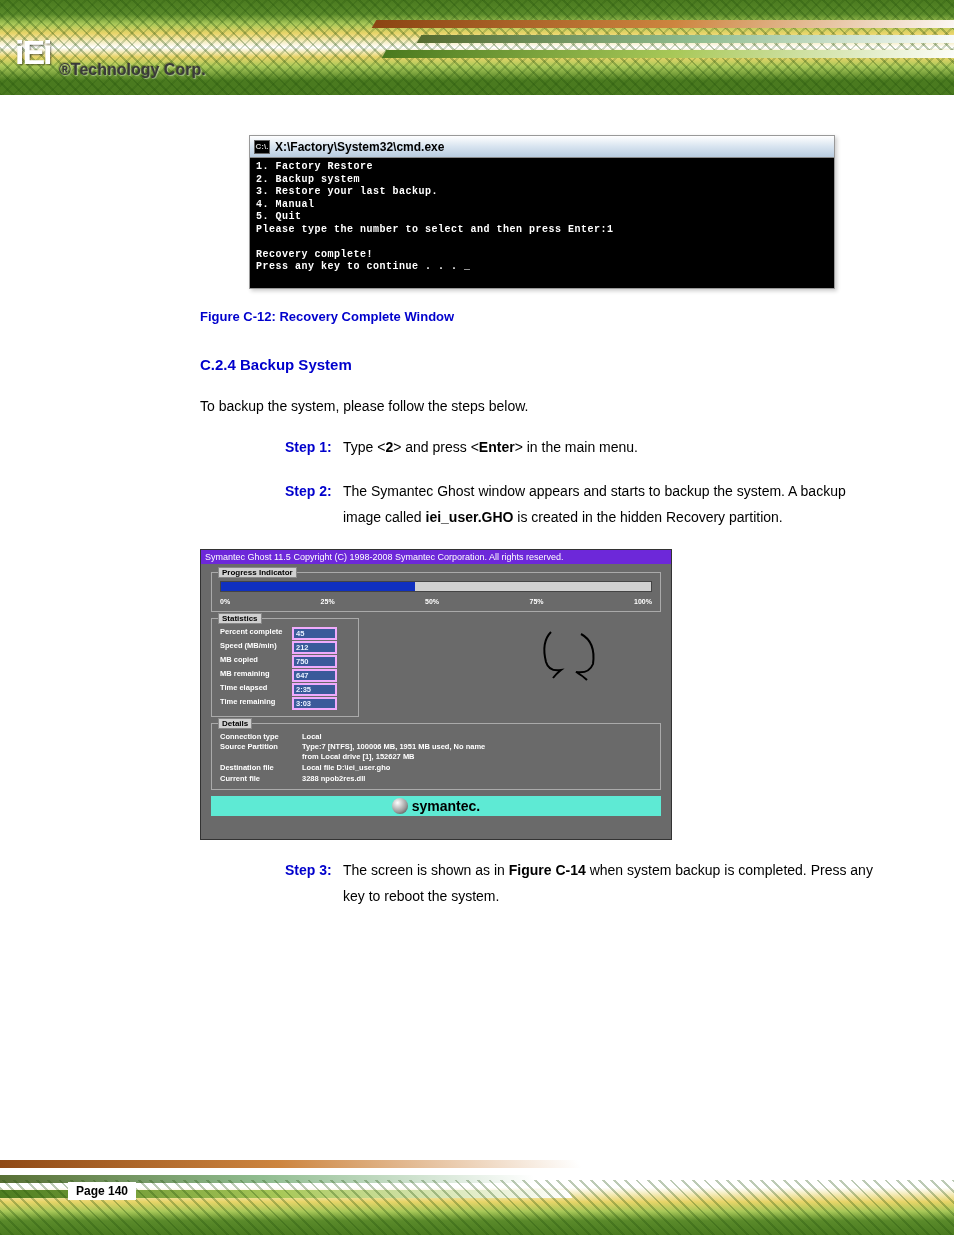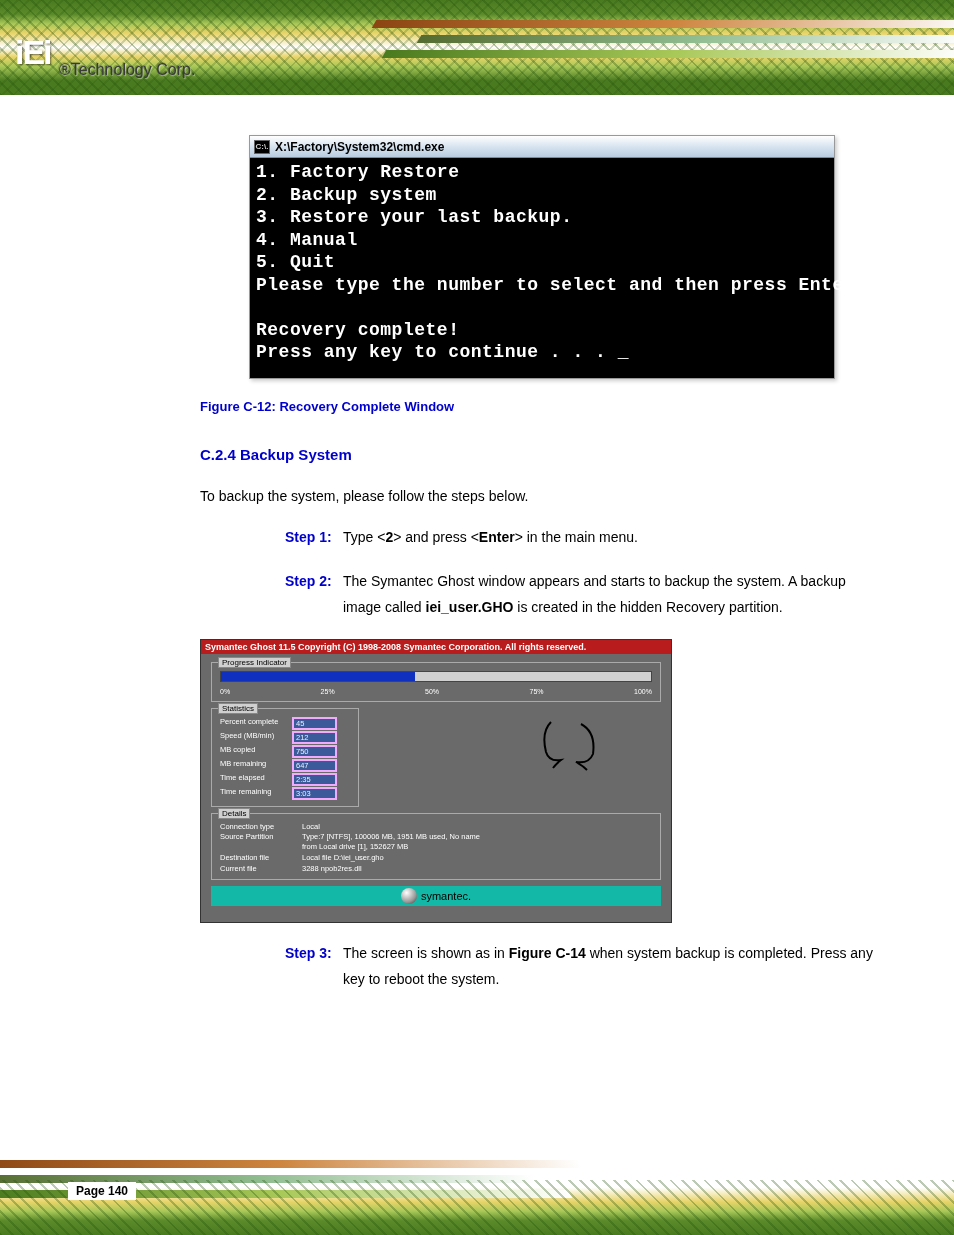--- a/index.html
+++ b/index.html
@@ -38,21 +38,21 @@
       font-size: 34px;
       font-weight: 900;
       color: #fff;
       letter-spacing: -2px;
       text-shadow: 1px 1px 2px rgba(0,0,0,0.5);
       vertical-align: middle;
     }
     .logo-tag {
       display: inline-block;
       font-size: 16px;
-      font-weight: 400;
+      font-weight: 700;
       color: #3a3a3a;
       text-shadow: 1px 1px 1px rgba(255,255,255,0.4), -1px -1px 1px rgba(0,0,0,0.3);
       vertical-align: middle;
       margin-left: 4px;
       margin-top: 36px;
     }
     .diag-stripes {
       position: absolute;
       right: 0;
       top: 15px;
@@ -94,21 +94,21 @@
       font-size: 8px;
       color: #ccc;
       display: flex;
       align-items: center;
       justify-content: center;
     }
     .cmd-body {
       background: #000;
       color: #fff;
       font-family: 'Courier New', monospace;
-      font-size: 18px;
+      font-size: 10px;
       font-weight: bold;
       padding: 3px 6px 14px;
       line-height: 1.25;
       white-space: pre;
       letter-spacing: 0.5px;
     }
     .fig-caption {
       text-align: left;
       margin: 20px 0 28px 0;
       font-size: 13px;
@@ -140,27 +140,27 @@
     .key { font-weight: bold; }
 
     .ghost-window {
       width: 472px;
       margin: 0 0 18px 0;
       background: #6a6a6a;
       padding: 0;
       border: 1px solid #333;
     }
     .ghost-title {
-      background: #b91c1c;
+      background: #6d28d9;
       color: #fff;
       font-size: 9px;
       padding: 2px 4px;
-      font-weight: bold;
-    }
-    .ghost-body { background: #6a6a6a; padding: 8px 10px 16px; position: relative; }
+      font-weight: normal;
+    }
+    .ghost-body { background: #6a6a6a; padding: 8px 10px 23px; position: relative; font-weight: bold; }
     .ghost-panel {
       border: 1px solid #aaa;
       background: #6a6a6a;
       margin-bottom: 6px;
       padding: 8px 8px 6px;
       position: relative;
     }
     .ghost-panel-label {
       position: absolute;
       top: -6px; left: 6px;
@@ -206,26 +206,25 @@
     .details-grid {
       display: grid;
       grid-template-columns: 78px 1fr;
       gap: 1px 4px;
       font-size: 7.5px;
       color: #fff;
       line-height: 1.3;
     }
     .symantec-footer {
       text-align: center;
-      background: #14b8a6;
+      background: #5eead4;
       padding: 2px 0;
-      font-size: 11px;
+      font-size: 14px;
       display: flex;
       justify-content: center;
-      align-items: center;
       gap: 4px;
     }
     .sym-yy {
       width: 16px; height: 16px;
       border-radius: 50%;
       background: radial-gradient(circle at 35% 30%, #fff, #999 60%, #333);
       display: inline-block;
     }
     .footer-band {
       position: absolute;

